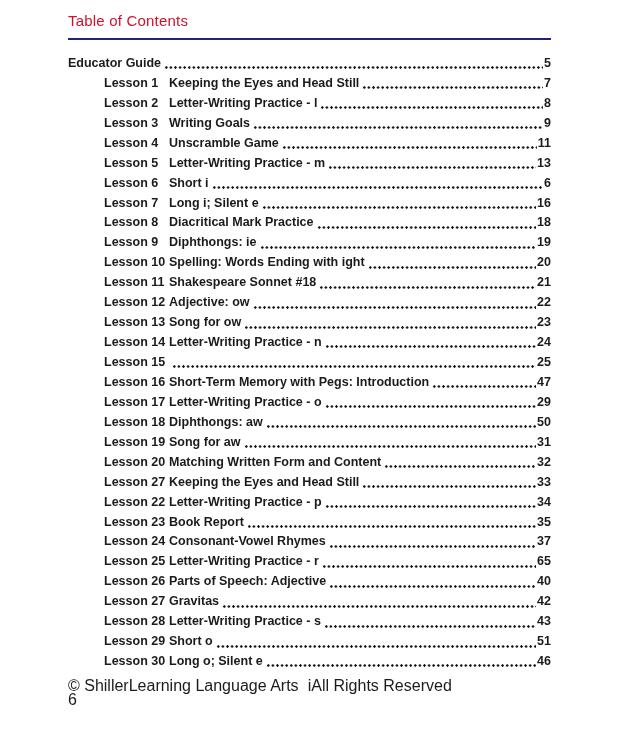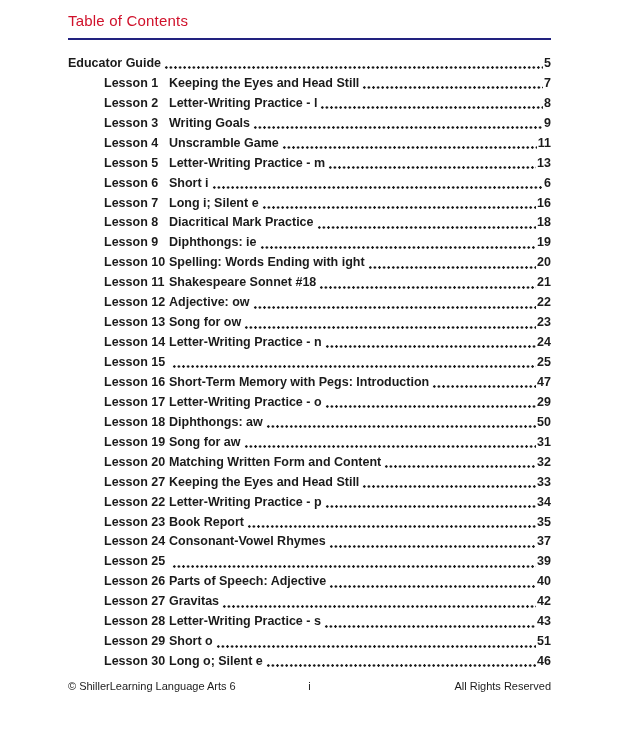--- a/index.html
+++ b/index.html
@@ -55,27 +55,27 @@
     background-repeat: repeat-x;
     background-position: left 0 bottom 4px;
   }
   .page-num {
     flex: 0 0 auto;
   }
   .footer {
     margin-top: 7px;
     display: grid;
     grid-template-columns: 1fr auto 1fr;
-    font-size: 11px;
+    font-size: 16px;
     font-weight: normal;
     color: #1c1c1c;
     line-height: 14px;
   }
   .footer .f-center { text-align: center; }
-  .footer .f-right  { text-align: right; }
+  .footer .f-right  { text-align: left; }
 </style>
 </head>
 <body>
 
 <div class="page">
 
   <div class="doc-title" style="color: rgb(208, 17, 43);">Table of Contents</div>
 
   <div class="title-rule" style="background: rgb(34, 34, 127);"></div>
 
@@ -223,22 +223,23 @@
         <span class="page-num">35</span>
       </div>
       <div class="toc-row">
         <span class="lesson-label">Lesson 24</span>
         <span class="entry-title">Consonant-Vowel Rhymes</span>
         <span class="dots"></span>
         <span class="page-num">37</span>
       </div>
       <div class="toc-row">
         <span class="lesson-label">Lesson 25</span>
-        <span class="dots"></span>
-        <span class="page-num">39</span>
+        <span class="entry-title">Letter-Writing Practice - r</span>
+        <span class="dots"></span>
+        <span class="page-num">65</span>
       </div>
       <div class="toc-row">
         <span class="lesson-label">Lesson 26</span>
         <span class="entry-title">Parts of Speech: Adjective</span>
         <span class="dots"></span>
         <span class="page-num">40</span>
       </div>
       <div class="toc-row">
         <span class="lesson-label">Lesson 27</span>
         <span class="entry-title">Gravitas</span>

